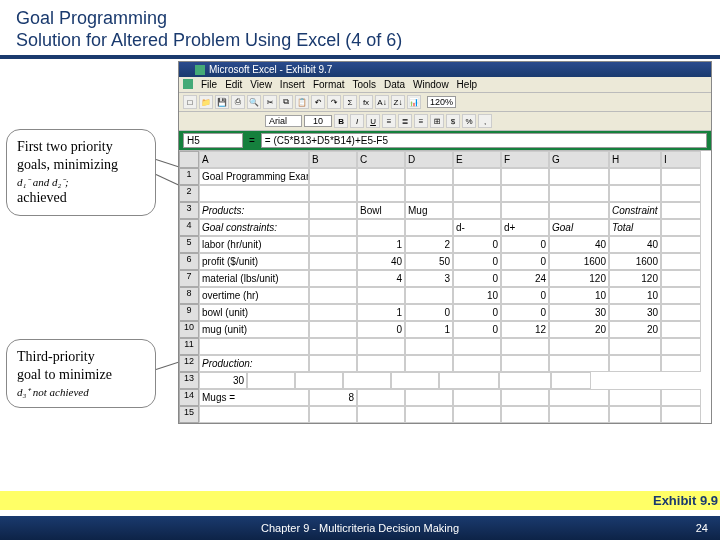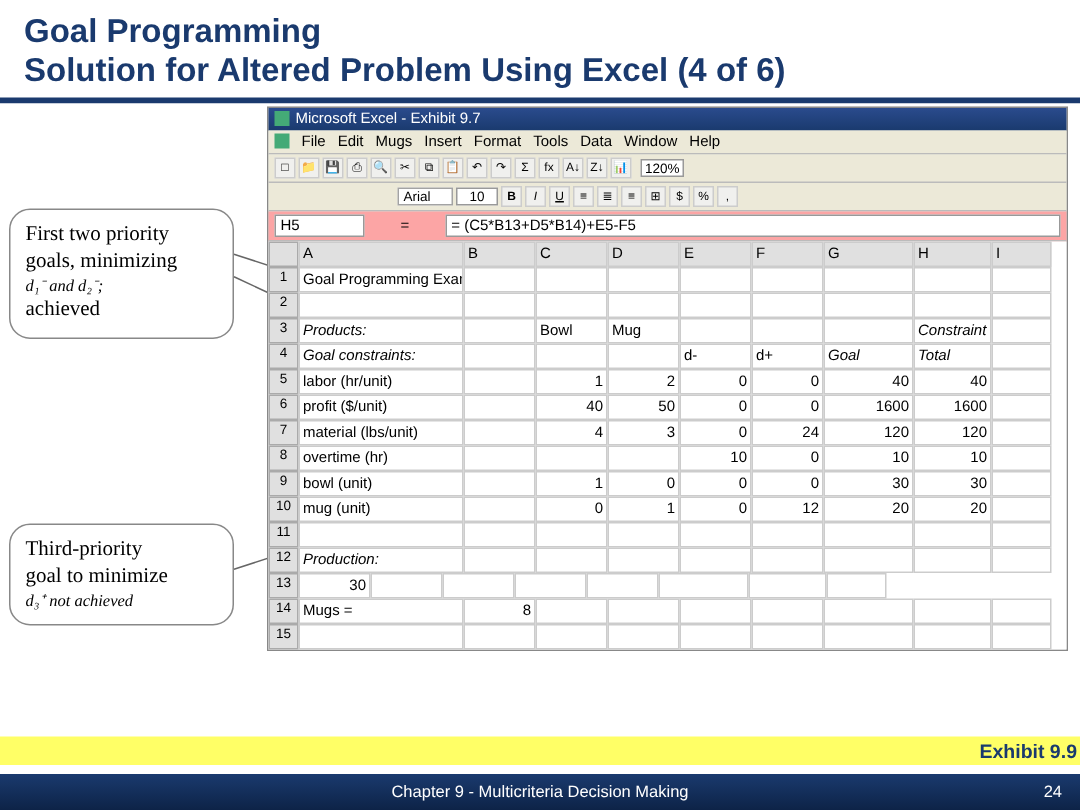--- a/index.html
+++ b/index.html
@@ -1,30 +1,30 @@
 <!DOCTYPE html>
 <html><head>
 <meta charset="utf-8">
 <style>
   * { box-sizing: border-box; margin: 0; padding: 0; }
   body { width: 720px; height: 540px; font-family: Arial, sans-serif; background: #fff; overflow: hidden; position: relative; }
   .header { background: #fff; padding: 8px 16px 4px; border-bottom: 4px solid #1a3a6e; }
-  .title { color: #1a3a6e; font-weight: bold; font-size: 22px; line-height: 1.2; }
+  .title { color: #1a3a6e; font-weight: normal; font-size: 18px; line-height: 1.2; }
   .content { position: relative; height: 440px; background: #fff; }
   .callout { position: absolute; border: 1px solid #888; border-radius: 14px; padding: 8px 10px; font-family: Georgia, serif; font-size: 14px; line-height: 1.3; background: #fff; }
   .callout1 { left: 6px; top: 70px; width: 150px; }
   .callout2 { left: 6px; top: 280px; width: 150px; }
   .excel { position: absolute; left: 178px; top: 2px; width: 534px; border: 1px solid #888; background: #e8e8e8; }
-  .excel-titlebar { background: linear-gradient(#2a4b8d,#1a3a6e); color: #fff; font-size: 10px; padding: 2px 4px; display: flex; align-items: center; gap: 4px; }
+  .excel-titlebar { background: linear-gradient(#2a4b8d,#1a3a6e); color: #fff; font-size: 10px; padding: 2px 16px; display: flex; align-items: center; gap: 4px; }
   .excel-icon { width: 10px; height: 10px; background: #4a7; display: inline-block; }
   .menubar { background: #ece9d8; font-size: 10px; padding: 2px 4px; display: flex; gap: 8px; border-bottom: 1px solid #bbb; }
   .menubar span { text-decoration-color: transparent; }
   .toolbar { background: #ece9d8; padding: 2px 4px; display: flex; gap: 2px; align-items: center; border-bottom: 1px solid #bbb; font-size: 9px; }
   .tb-btn { width: 14px; height: 14px; border: 1px solid #ccc; background: #f0f0ee; display: inline-flex; align-items: center; justify-content: center; font-size: 8px; }
-  .formulabar { background: #fca5a5; padding: 2px 4px; display: flex; align-items: center; gap: 24px; border-bottom: 1px solid #bbb; font-size: 10px; }
+  .formulabar { background: #15803d; padding: 2px 4px; display: flex; align-items: center; gap: 6px; border-bottom: 1px solid #bbb; font-size: 10px; }
   .namebox { width: 60px; background: #fff; border: 1px solid #999; padding: 1px 3px; font-size: 10px; }
   .formula { flex: 1; background: #fff; border: 1px solid #999; padding: 1px 3px; font-size: 10px; }
   .grid { background: #fff; }
   .colhdr { display: flex; }
   .rowhdr { width: 20px; background: #e0e0e0; border: 1px solid #aaa; font-size: 9px; text-align: center; }
   .colh { background: #e0e0e0; border: 1px solid #aaa; font-size: 10px; text-align: center; }
   .row { display: flex; height: 17px; }
   .cell { border: 0.5px solid #ccc; font-size: 10px; padding: 0 2px; display: flex; align-items: center; overflow: hidden; white-space: nowrap; }
   .cA { width: 110px; } .cB { width: 48px; } .cC { width: 48px; } .cD { width: 48px; } .cE { width: 48px; } .cF { width: 48px; } .cG { width: 60px; } .cH { width: 52px; } .cI { width: 40px; }
   .right { justify-content: flex-end; }
@@ -64,21 +64,21 @@
 
   <div class="excel">
     <div class="excel-titlebar">
       <span class="excel-icon"></span>
       <span>Microsoft Excel - Exhibit 9.7</span>
     </div>
     <div class="menubar">
       <span class="excel-icon" style="background:#4a7;"></span>
       <span>File</span>
       <span>Edit</span>
-      <span>Mugs</span>
+      <span>View</span>
       <span>Insert</span>
       <span>Format</span>
       <span>Tools</span>
       <span>Data</span>
       <span>Window</span>
       <span>Help</span>
     </div>
     <div class="toolbar">
       <span class="tb-btn">□</span>
       <span class="tb-btn">📁</span>

